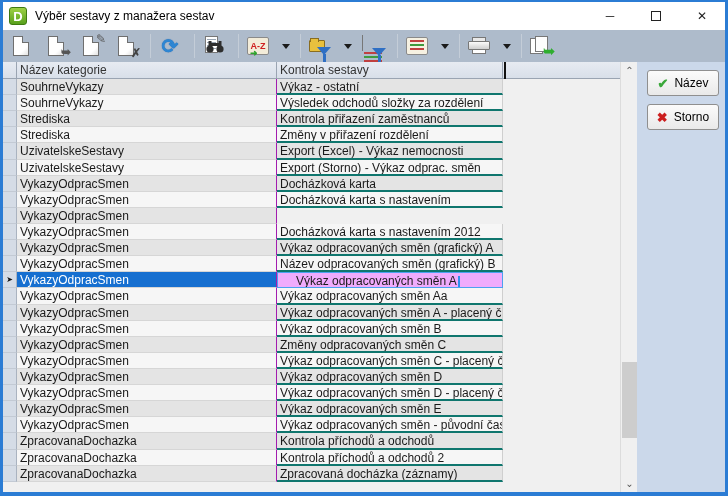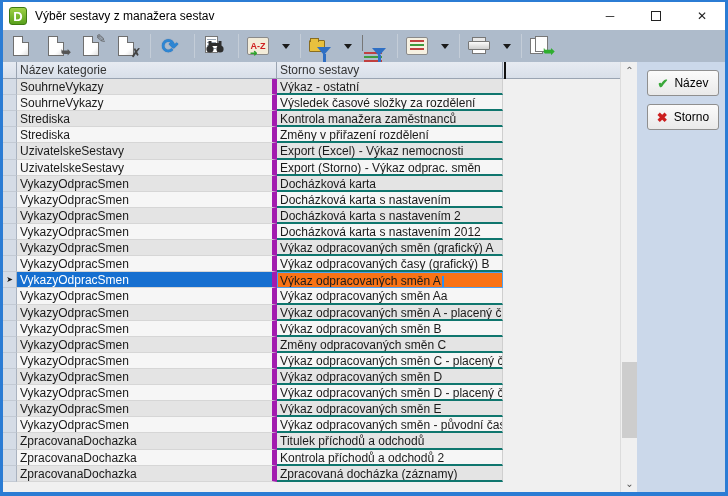--- a/index.html
+++ b/index.html
@@ -61,26 +61,26 @@
   .ghead { display:flex; height:17px; background:linear-gradient(#e7ebf2,#d8dfe9); border-bottom:1px solid #9aa4b2; }
   .ghead .gcell { border-right:1px solid #9aa4b2; padding:1px 3px 0 3px; color:#333; overflow:hidden; white-space:nowrap; }
   .gh-gutter { width:14px; background:linear-gradient(#e7ebf2,#d8dfe9); }
   .gh-c1 { width:260px; }
   .gh-c2 { width:226px; }
   .head-edge { position:absolute; left:501px; top:0; width:2px; height:17px; background:#111; }
   .rows { position:absolute; top:17px; left:0; width:617px; }
   .grow { display:flex; height:16.12px; line-height:16px; }
   .grow .gutter { width:14px; background:#d5dce6; border-right:1px solid #aab3c0; border-bottom:1px solid #c3cad4;
     display:flex; align-items:center; justify-content:center; font-size:8px; color:#111; }
-  .grow .c1 { width:260px; padding:0 3px; border-right:5px solid #a21caf; border-bottom:1px solid #d6d6d6; overflow:hidden; white-space:nowrap; }
+  .grow .c1 { width:260px; padding:0 3px; border-right:1px solid #a21caf; border-bottom:1px solid #d6d6d6; overflow:hidden; white-space:nowrap; }
   .grow .c2 { width:226px; padding:0 3px; border-right:1px solid #cfcfcf; border-bottom:2px solid #0f766e; overflow:hidden; white-space:nowrap; }
   .grow.odd .c1, .grow.odd .c2 { background:#e4e4e4; }
   .grow.even .c1, .grow.even .c2 { background:#f6f6f6; }
   .grow.selected .c1 { background:#166fd0; color:#fff; }
-  .grow.selected .c2 { background:#f97316; border:1px solid #4da1f0; padding:0 2px; }
+  .grow.selected .c2 { background:#f0abfc; border:1px solid #4da1f0; padding:0 18px; }
   .caret-i { display:inline-block; width:2px; height:12px; background:#2e8ff0; vertical-align:middle; margin-left:1px; }
 
   
   .vscroll { width:17px; height:430px; background:#f0f0f0; border-left:1px solid #dcdcdc; position:relative; }
   .sarrow { position:absolute; left:0; width:17px; height:17px; display:flex; align-items:center; justify-content:center; color:#555; font-size:10px; }
   .sarrow.up { top:0; } .sarrow.down { bottom:0; }
   .sthumb { position:absolute; left:1px; top:300px; width:15px; height:76px; background:#cdcdcd; }
 
   
   .panel { width:88px; height:430px; background:#cbd8ea; position:relative; }
@@ -198,38 +198,38 @@
         </span>
     </div>
   </div>
 
   <div class="main">
 
     <div class="gridwrap">
       <div class="ghead">
         <div class="gcell gh-gutter"></div>
         <div class="gcell gh-c1">Název kategorie</div>
-        <div class="gcell gh-c2">Storno sestavy</div>
+        <div class="gcell gh-c2">Kontrola sestavy</div>
       </div>
       <div class="head-edge"></div>
       <div class="rows">
           <div class="grow odd">
             <div class="gutter"></div>
             <div class="c1">SouhrneVykazy</div>
             <div class="c2">Výkaz - ostatní</div>
           </div>
           <div class="grow even">
             <div class="gutter"></div>
             <div class="c1">SouhrneVykazy</div>
-            <div class="c2">Výsledek časové složky za rozdělení</div>
+            <div class="c2">Výsledek odchodů složky za rozdělení</div>
           </div>
           <div class="grow odd">
             <div class="gutter"></div>
             <div class="c1">Strediska</div>
-            <div class="c2">Kontrola manažera zaměstnanců</div>
+            <div class="c2">Kontrola přiřazení zaměstnanců</div>
           </div>
           <div class="grow even">
             <div class="gutter"></div>
             <div class="c1">Strediska</div>
             <div class="c2">Změny v přiřazení rozdělení</div>
           </div>
           <div class="grow odd">
             <div class="gutter"></div>
             <div class="c1">UzivatelskeSestavy</div>
             <div class="c2">Export (Excel) - Výkaz nemocnosti</div>
@@ -245,36 +245,35 @@
             <div class="c2">Docházková karta</div>
           </div>
           <div class="grow even">
             <div class="gutter"></div>
             <div class="c1">VykazyOdpracSmen</div>
             <div class="c2">Docházková karta s nastavením</div>
           </div>
           <div class="grow odd">
             <div class="gutter"></div>
             <div class="c1">VykazyOdpracSmen</div>
-            <div class="c2">Docházková karta s nastavením 2</div>
           </div>
           <div class="grow even">
             <div class="gutter"></div>
             <div class="c1">VykazyOdpracSmen</div>
             <div class="c2">Docházková karta s nastavením 2012</div>
           </div>
           <div class="grow odd">
             <div class="gutter"></div>
             <div class="c1">VykazyOdpracSmen</div>
             <div class="c2">Výkaz odpracovaných směn (grafický) A</div>
           </div>
           <div class="grow even">
             <div class="gutter"></div>
             <div class="c1">VykazyOdpracSmen</div>
-            <div class="c2">Výkaz odpracovaných časy (grafický) B</div>
+            <div class="c2">Název odpracovaných směn (grafický) B</div>
           </div>
           <div class="grow odd selected">
             <div class="gutter">➤</div>
             <div class="c1">VykazyOdpracSmen</div>
             <div class="c2">Výkaz odpracovaných směn A<span class="caret-i"></span></div>
           </div>
           <div class="grow even">
             <div class="gutter"></div>
             <div class="c1">VykazyOdpracSmen</div>
             <div class="c2">Výkaz odpracovaných směn Aa</div>
@@ -315,21 +314,21 @@
             <div class="c2">Výkaz odpracovaných směn E</div>
           </div>
           <div class="grow even">
             <div class="gutter"></div>
             <div class="c1">VykazyOdpracSmen</div>
             <div class="c2">Výkaz odpracovaných směn - původní časy</div>
           </div>
           <div class="grow odd">
             <div class="gutter"></div>
             <div class="c1">ZpracovanaDochazka</div>
-            <div class="c2">Titulek příchodů a odchodů</div>
+            <div class="c2">Kontrola příchodů a odchodů</div>
           </div>
           <div class="grow even">
             <div class="gutter"></div>
             <div class="c1">ZpracovanaDochazka</div>
             <div class="c2">Kontrola příchodů a odchodů 2</div>
           </div>
           <div class="grow odd">
             <div class="gutter"></div>
             <div class="c1">ZpracovanaDochazka</div>
             <div class="c2">Zpracovaná docházka (záznamy)</div>

